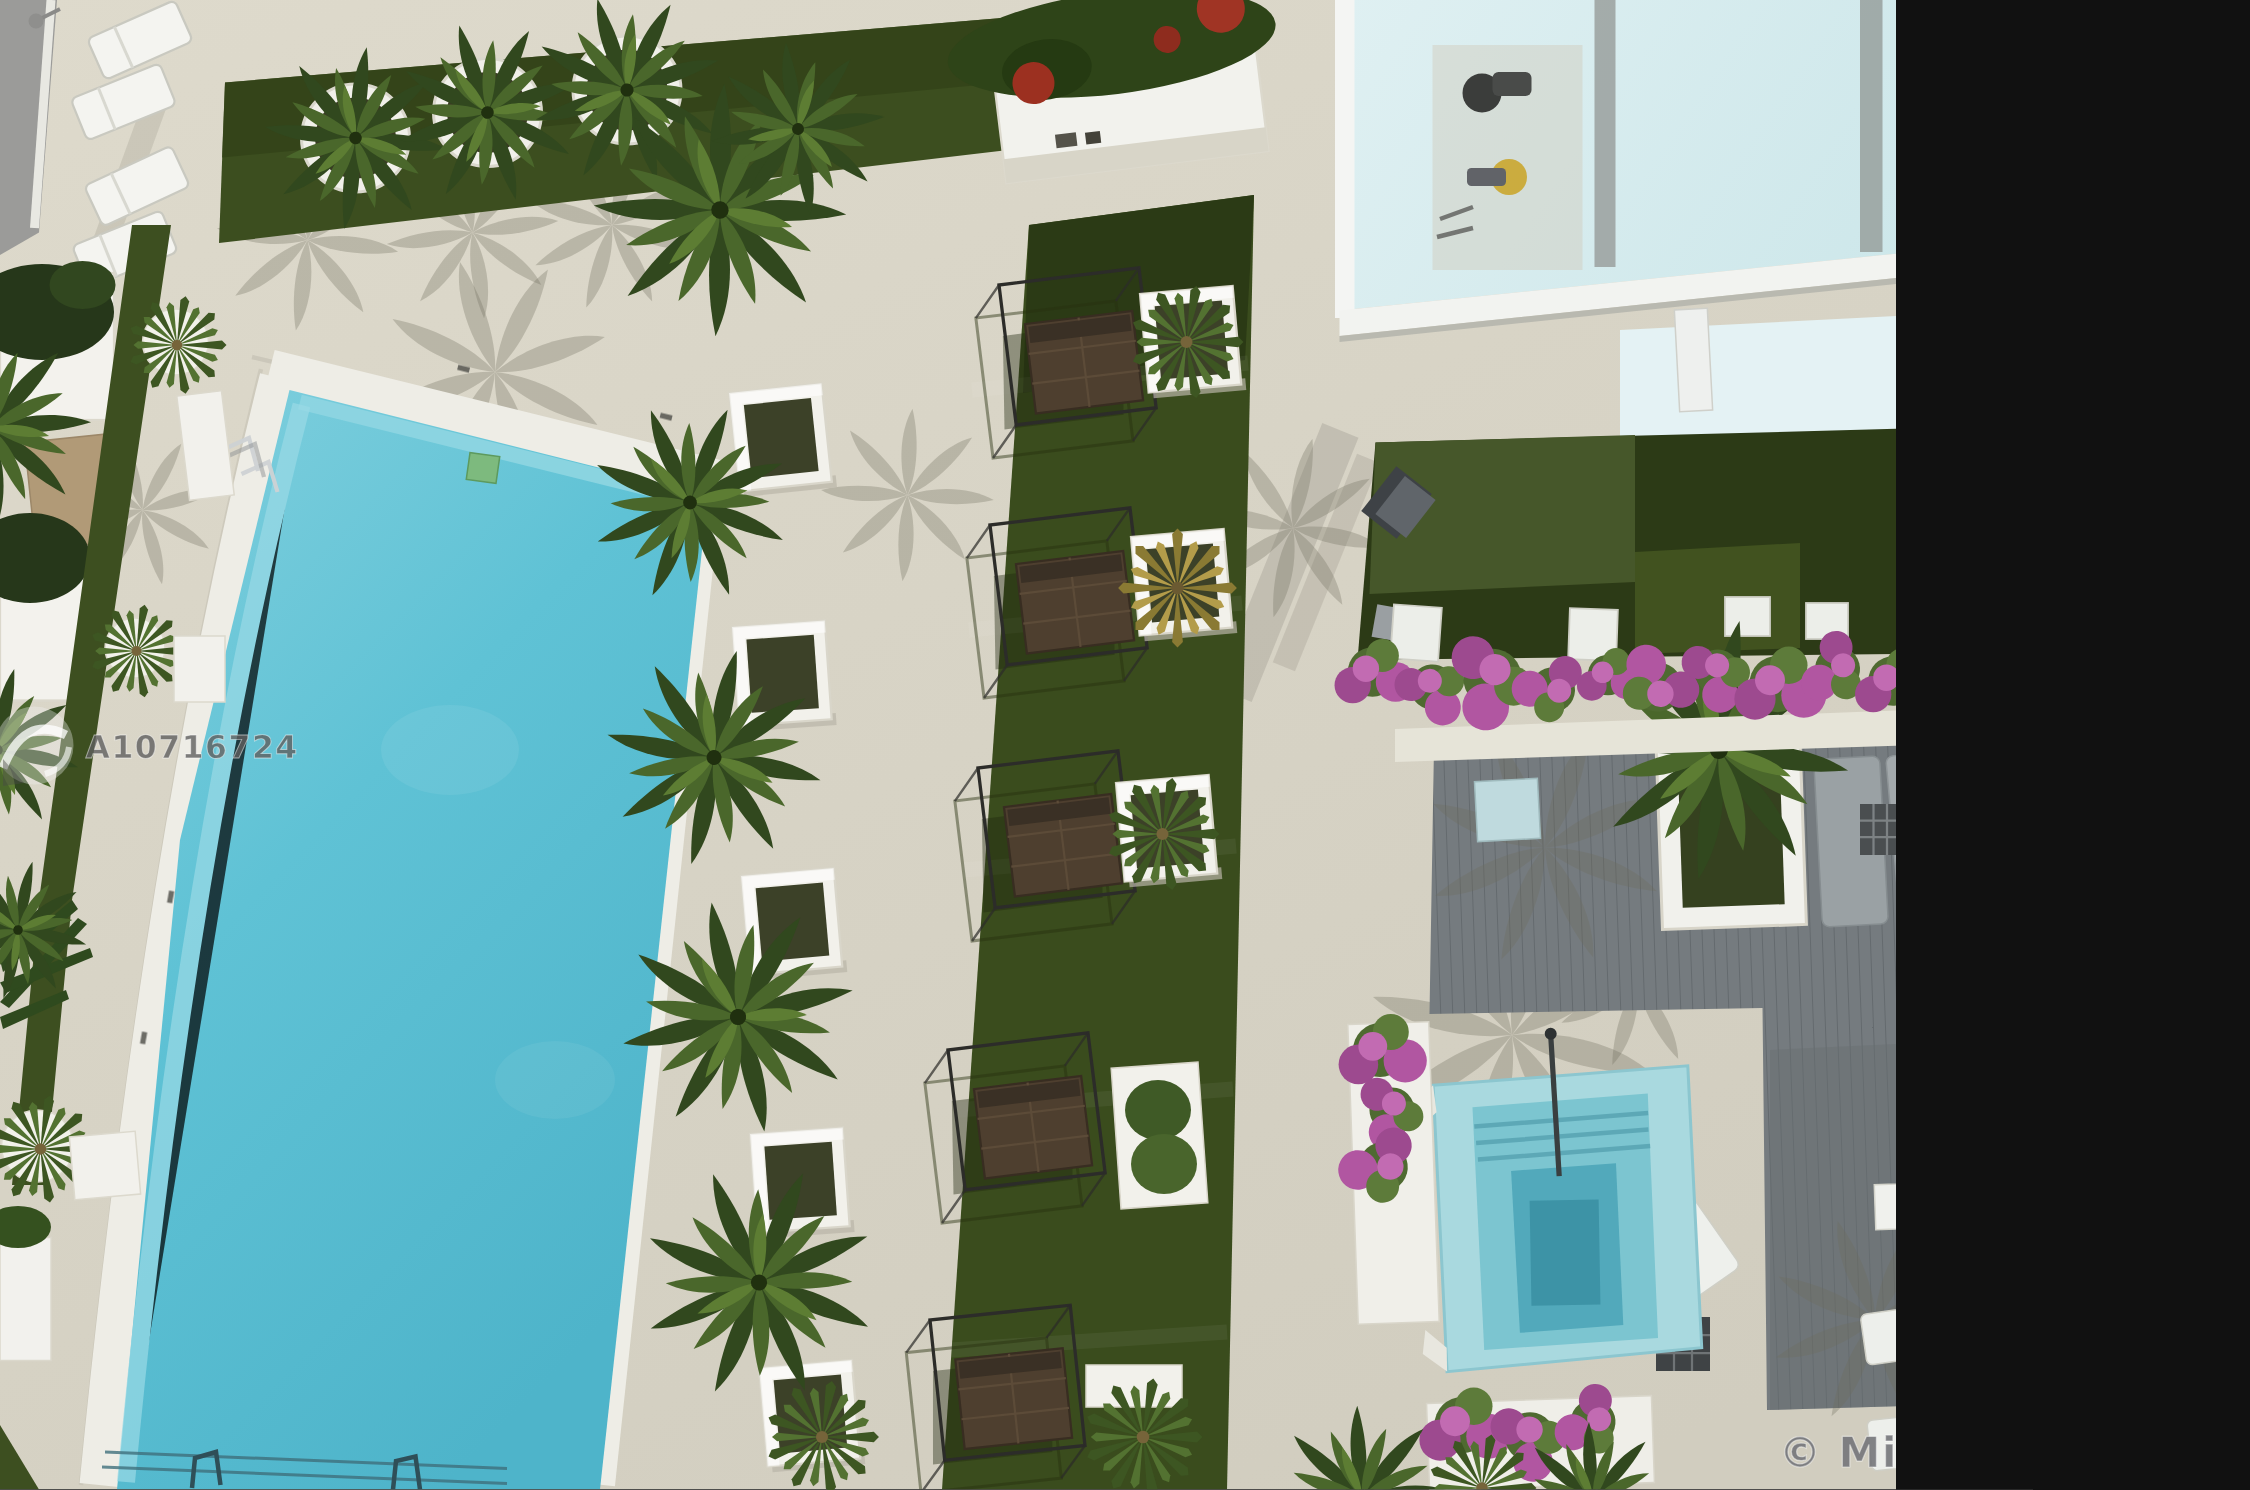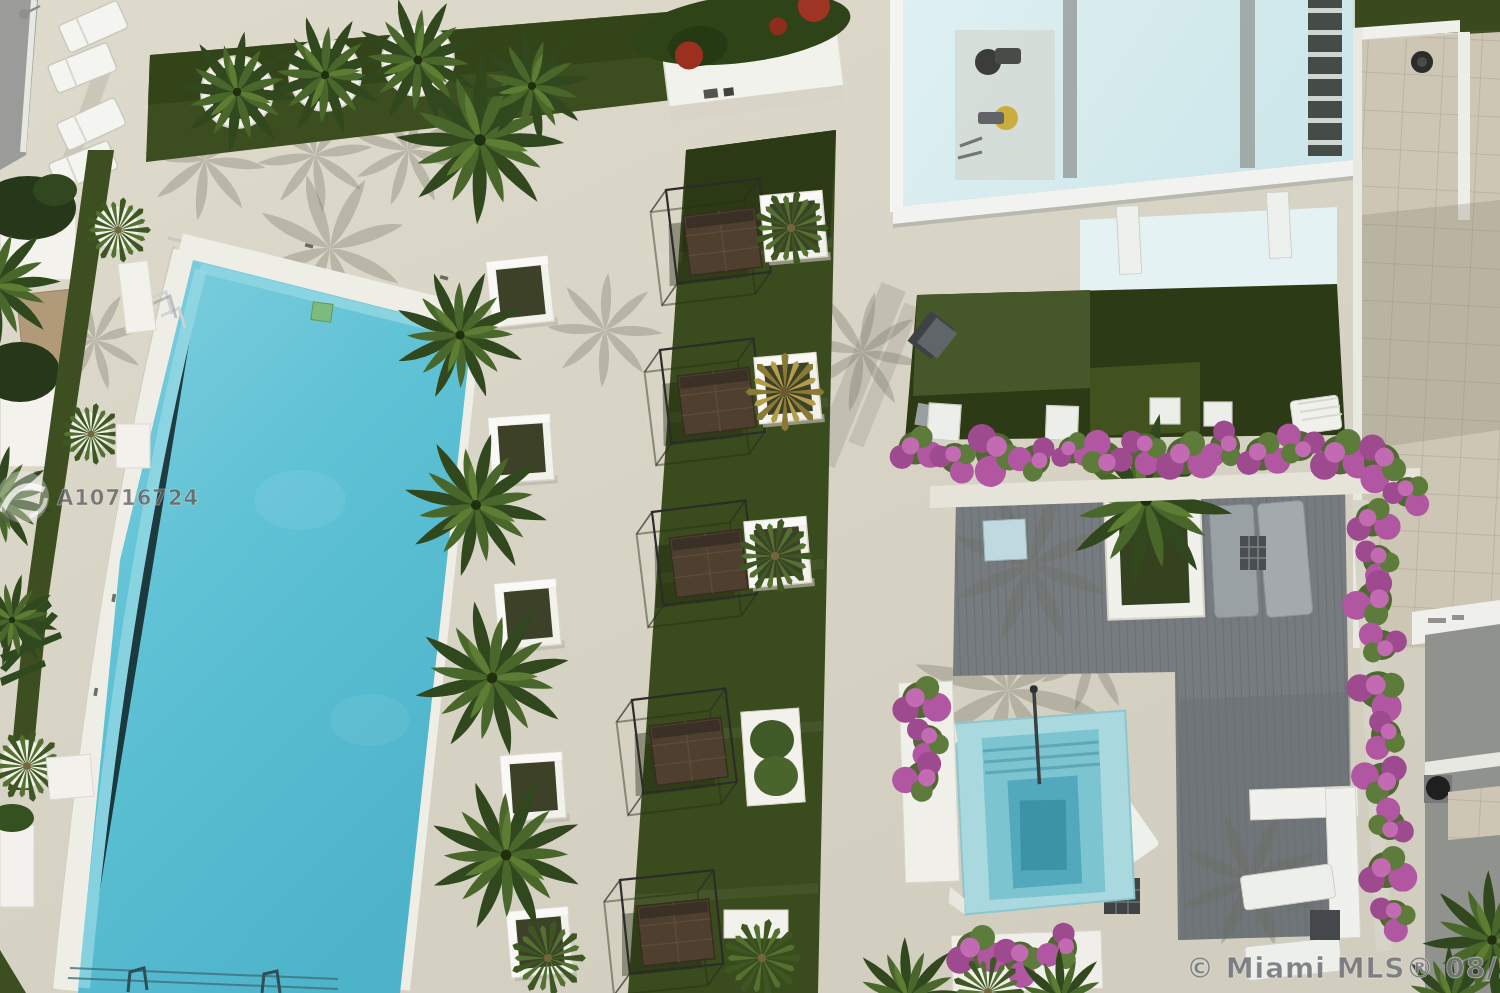--- a/index.html
+++ b/index.html
@@ -1,17 +1,17 @@
 <!DOCTYPE html>
 <html><head>
 <meta charset="utf-8">
 <title>Aerial Photo</title>
 <style>
   html,body{margin:0;padding:0;background:#111;}
-  .stage{position:relative;width:1500px;height:993px;margin:0;overflow:hidden;background:#737373;}
+  .stage{position:relative;width:1264px;height:993px;margin:0;overflow:hidden;background:#737373;}
   .stage svg{display:block;width:1500px;height:993px;}
   .wm{font-family:"DejaVu Sans","Liberation Sans",sans-serif;}
 </style>
 </head>
 <body>
 
 <figure class="stage">
 <svg viewBox="0 0 1500 993" xmlns="http://www.w3.org/2000/svg">
 <defs>
   <linearGradient id="deckG" x1="0" y1="0" x2="0.7" y2="1">

